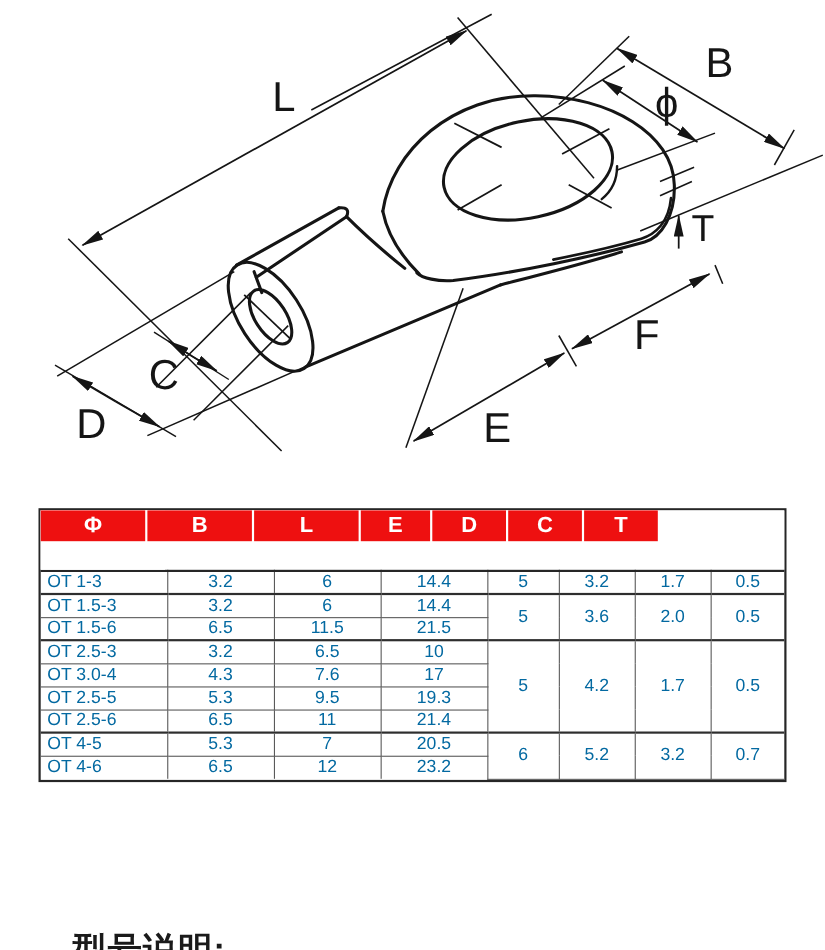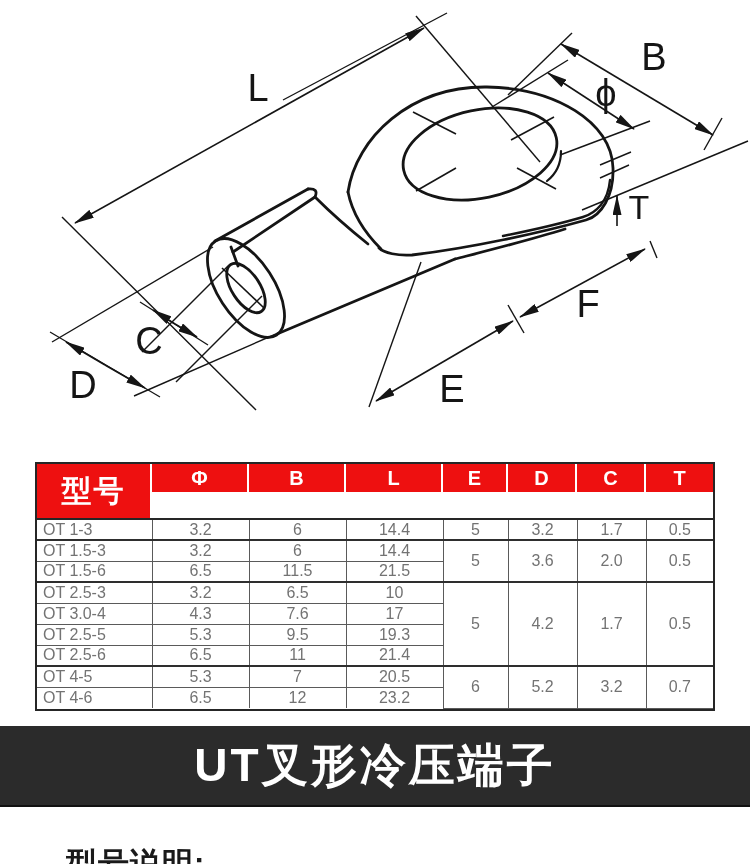--- a/index.html
+++ b/index.html
@@ -26,21 +26,21 @@
   .th-right { display:grid; grid-template-rows:28px 24px; row-gap:2px; background:#fff; }
   .th-dims { font-size:23px; font-weight:bold; }
   .th-sub { display:grid; grid-template-columns:95px 95px 95px 63px 67px 67px 67px; column-gap:2px; background:#fff; }
   .th-sub .th-cell { font-size:20px; font-weight:bold; }
   .data-table {
     width:676px; border-collapse:collapse; table-layout:fixed;
     border-top:2px solid #262626;
   }
   .data-table td {
     border:1px solid #5a5a5a; height:21px; text-align:center;
-    font-size:16px; color:#737373; line-height:1; vertical-align:middle;
+    font-size:16px; color:#0369a1; line-height:1; vertical-align:middle;
     overflow:hidden; white-space:nowrap;
   }
   .data-table td:first-child { border-left:none; text-align:left; padding-left:6px; }
   .data-table td:last-child { border-right:none; }
   .data-table tr:last-child td { border-bottom:none; }
   .data-table tr.group-start td { border-top:2px solid #2e2e2e; }
   
   .banner {
     position:absolute; top:726px; left:0; width:750px; height:81px;
     display:flex; align-items:center; justify-content:center;
@@ -141,21 +141,20 @@
       <text x="639" y="219" font-size="34">T</text>
       <text x="149" y="354" font-size="38">C</text>
       <text x="83" y="398" font-size="38">D</text>
       <text x="452" y="402" font-size="38">E</text>
       <text x="588" y="317" font-size="38">F</text>
     </g>
   </svg>
 
   <div class="table-wrap">
     <div class="thead">
-      <div class="th-cell th-model" style="background:#ee1010;">型号</div>
       <div class="th-right">
         <div class="th-sub">
           <div class="th-cell" style="background:#ee1010;">Φ</div>
           <div class="th-cell" style="background:#ee1010;">B</div>
           <div class="th-cell" style="background:#ee1010;">L</div>
           <div class="th-cell" style="background:#ee1010;">E</div>
           <div class="th-cell" style="background:#ee1010;">D</div>
           <div class="th-cell" style="background:#ee1010;">C</div>
           <div class="th-cell" style="background:#ee1010;">T</div>
         </div>
@@ -241,19 +240,16 @@
         <tr>
           <td>OT 4-6</td>
           <td>6.5</td>
           <td>12</td>
           <td>23.2</td>
         </tr>
       </tbody>
     </table>
   </div>
 
-  <div class="banner" style="background:#2b2b2b;">
-    <div class="banner-title">UT叉形冷压端子</div>
-  </div>
 
   <div class="footer-label">型号说明:</div>
 
 </div>
 
 </body></html>

